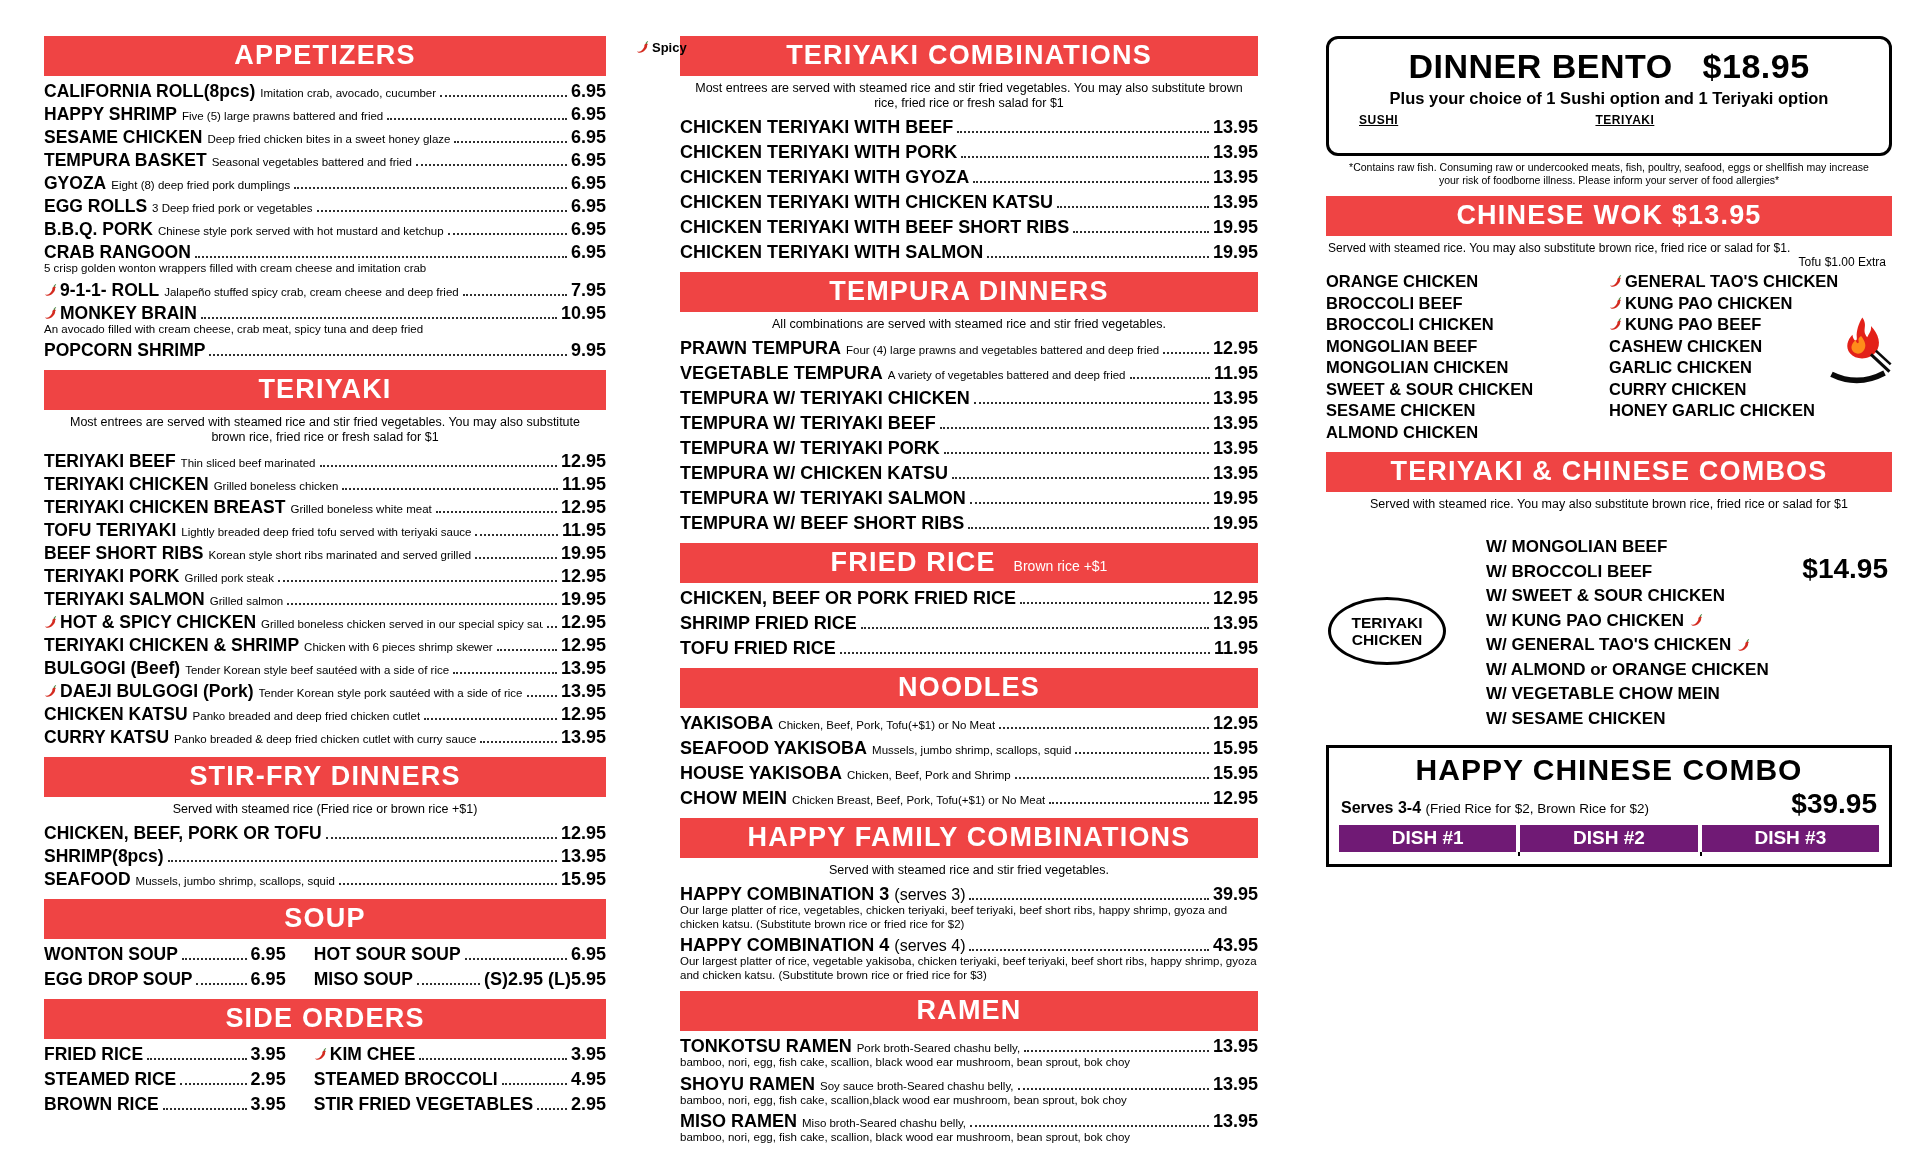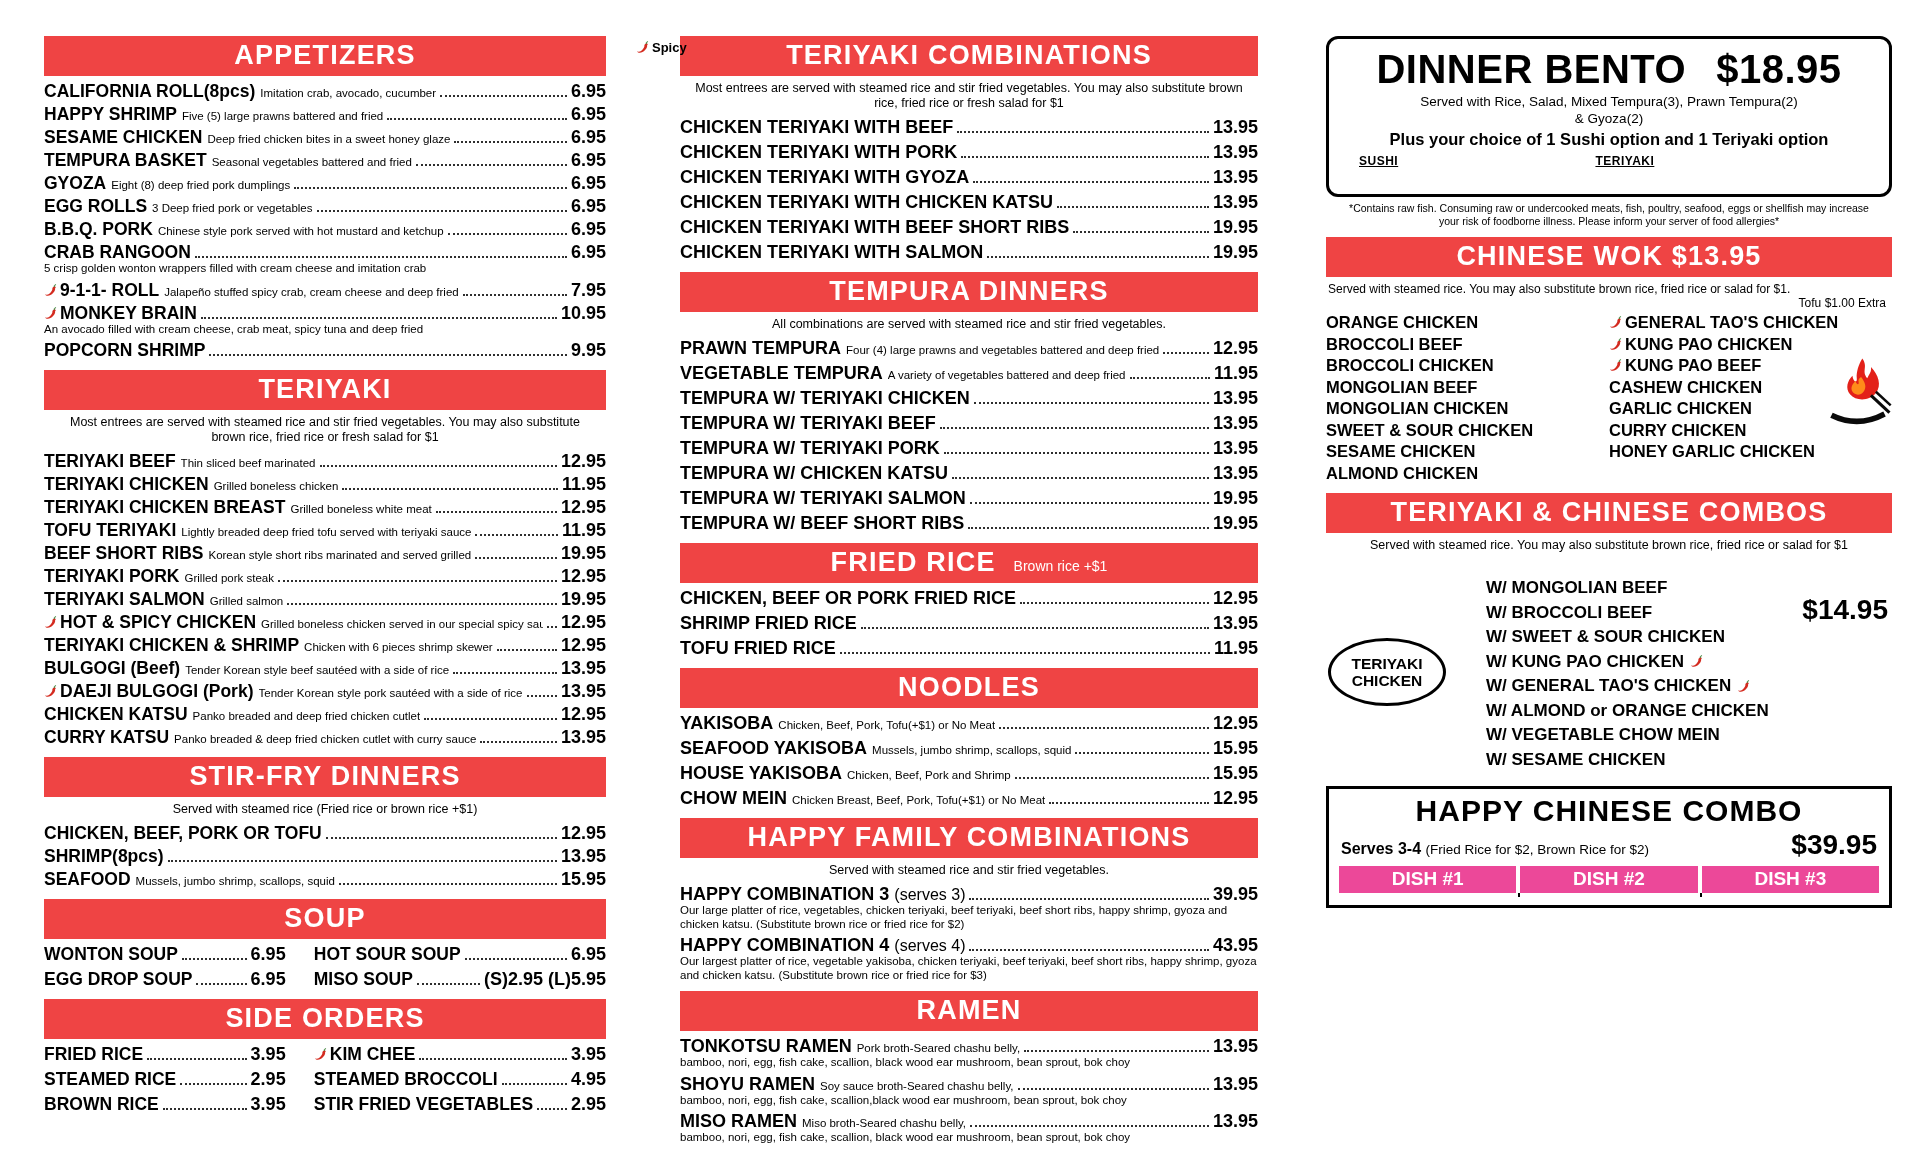--- a/index.html
+++ b/index.html
@@ -40,21 +40,21 @@
 
   .pairrow { display:flex; margin-bottom:4px; }
   .cell { display:flex; align-items:baseline; }
   .cell.l { width:43%; margin-right:5%; }
   .cell.r { flex:1; }
 
   .legend { position:absolute; left:636px; top:40px; display:flex; align-items:center; font-size:13px; font-weight:700; }
 
   
   .bento { border:3.5px solid #000; border-radius:12px; padding:8px 16px 10px; }
-  .bento-title { display:flex; justify-content:center; align-items:flex-start; gap:30px; font-weight:800; font-size:40px; letter-spacing:0.5px; }
+  .bento-title { display:flex; justify-content:center; align-items:flex-start; gap:30px; font-weight:800; font-size:34px; letter-spacing:0.5px; }
   .bento-served { text-align:center; font-size:13.5px; line-height:16.5px; padding:0 70px; margin-top:2px; }
   .bento-choice { text-align:center; font-weight:700; font-size:16.5px; margin:3px 0 5px; }
   .bento-cols { display:flex; padding-left:14px; }
   .bento-col.sushi { width:46%; }
   .bento-col.teri { width:54%; }
   .bento-h { font-weight:800; font-size:12px; letter-spacing:0.5px; margin-bottom:16px;text-decoration:underline; }
   .bento-li { font-size:14.5px; line-height:18.5px; }
   .footnote { text-align:center; font-size:10.5px; line-height:12.5px; margin:5px 14px 10px; }
 
   .wok-intro { font-size:12px; text-align:left; margin:1px 2px 0; }
@@ -76,21 +76,21 @@
   .combo-item { display:flex; align-items:center; font-weight:700; font-size:17px; line-height:24.5px; white-space:nowrap; }
 
   .happy { border:3.5px solid #000; padding:5px 8px 8px; margin-top:10px; }
   .happy-title { text-align:center; font-weight:800; font-size:30px; letter-spacing:1px; }
   .happy-row { display:flex; justify-content:space-between; align-items:baseline; margin:1px 4px 5px; }
   .happy-serves .b { font-weight:700; font-size:16px; }
   .happy-serves .n { font-size:13.5px; }
   .happy-price { font-weight:800; font-size:28px; }
   .dishes { display:flex; }
   .dish { flex:1; display:flex; flex-direction:column; }
-  .dish-bar { background:#ec4899; color:#fff; text-align:center; font-weight:700; font-size:19px; padding:2px 0 3px; margin:0 2px; }
+  .dish-bar { background:#701a75; color:#fff; text-align:center; font-weight:700; font-size:19px; padding:2px 0 3px; margin:0 2px; }
   .dish-body { flex:1; text-align:center; font-weight:700; font-size:13px; line-height:16.5px; padding-top:4px; }
   .dish + .dish .dish-body { border-left:2px solid #000; }
 </style>
 </head>
 <body>
 
 <div class="page">
 
   <div class="legend">
     <span class="chili">
@@ -763,21 +763,20 @@
 
   </div>
 
   <div class="col col3">
 
     <div class="bento">
       <div class="bento-title">
         <span>DINNER BENTO</span>
         <span>$18.95</span>
       </div>
-      <div class="bento-served">Served with Rice, Salad, Mixed Tempura(3), Prawn Tempura(2) &amp; Gyoza(2)</div>
       <div class="bento-choice">Plus your choice of 1 Sushi option and 1 Teriyaki option</div>
       <div class="bento-cols">
         <div class="bento-col sushi">
           <div class="bento-h">SUSHI</div>
           <div>
 
           <div class="bento-li"></div>
               <div class="bento-li"></div>
               <div class="bento-li"></div>
               <div class="bento-li"></div>

